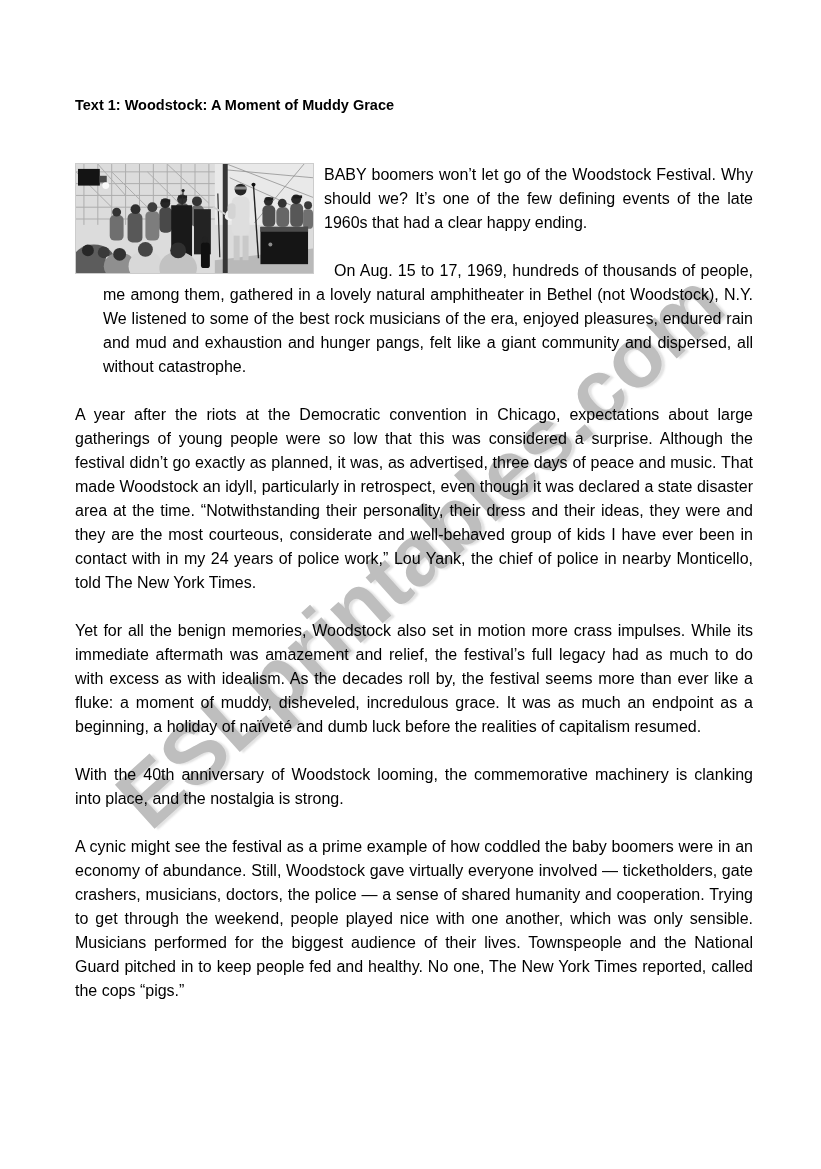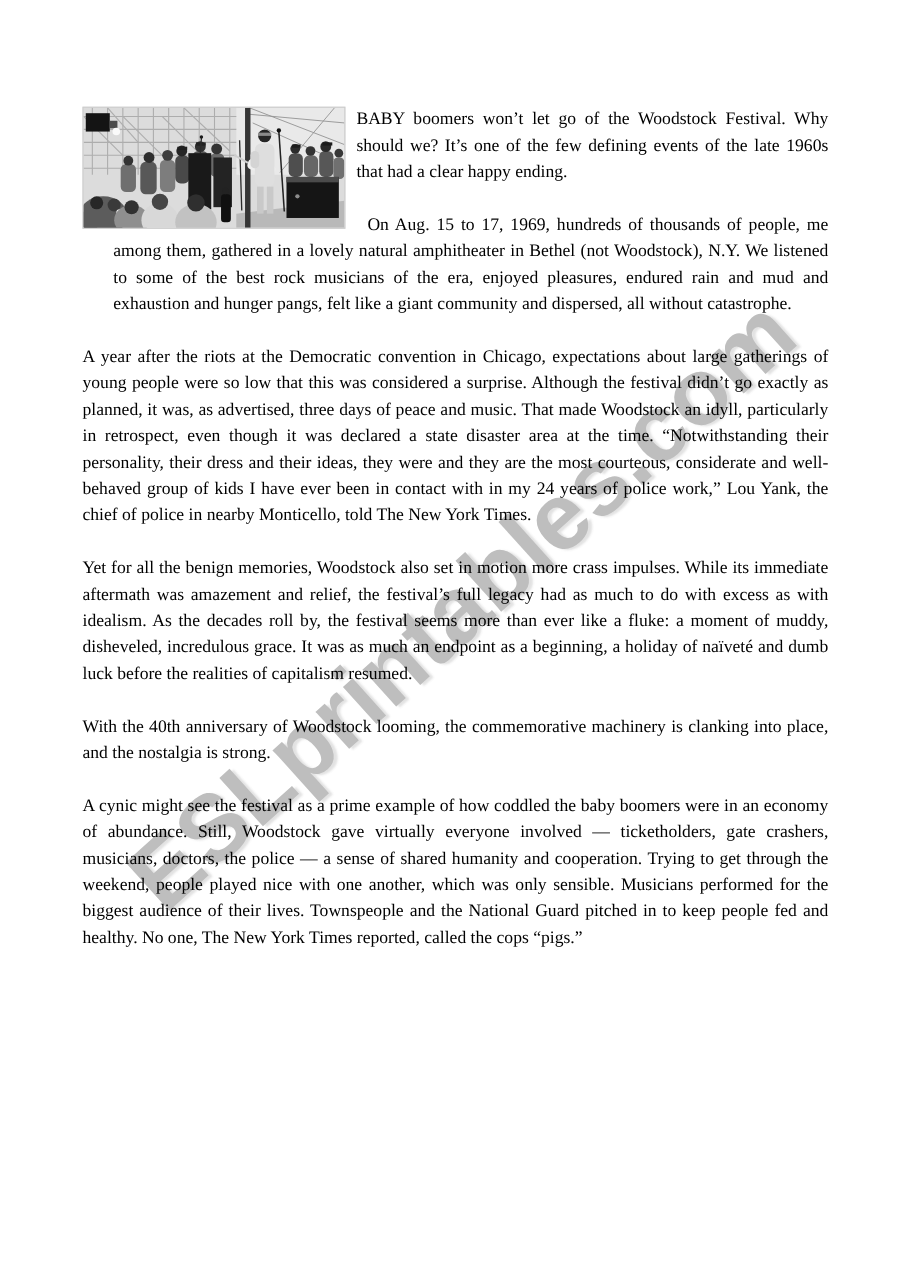--- a/index.html
+++ b/index.html
@@ -49,33 +49,33 @@
     border: 1px solid #cccccc;
     box-sizing: border-box;
     background: #dcdcdc;
   }
   .photo svg { display: block; width: 100%; height: 100%; }
   .body-text p {
     font-size: 16px;
     line-height: 24px;
     text-align: justify;
     margin: 0 0 24px 0;
-    font-family: Liberation Serif, serif;
   }
   .body-text p.indent { text-indent: 10px; margin-left: 28px; }
 </style>
 </head>
 <body>
 
 <div class="page">
 
   <div class="watermark">ESLprintables.com</div>
 
   <div class="content">
 
+    <h1 class="title">Text 1: Woodstock: A Moment of Muddy Grace</h1>
 
     <div class="body-text">
 
       <figure class="photo" aria-label="Black-and-white photograph of musicians performing on the Woodstock festival stage, with scaffolding towers behind, speaker cabinets, a guitarist in light clothing at center and a crowd of people around the stage">
         <svg viewBox="0 0 239 111" preserveAspectRatio="none">
 
           <rect x="0" y="0" width="239" height="111" fill="#dcdcdc"></rect>
           <rect x="140" y="0" width="99" height="62" fill="#e9e9e9"></rect>
 
           <g stroke="#a8a8a8" stroke-width="1" opacity="0.9">

